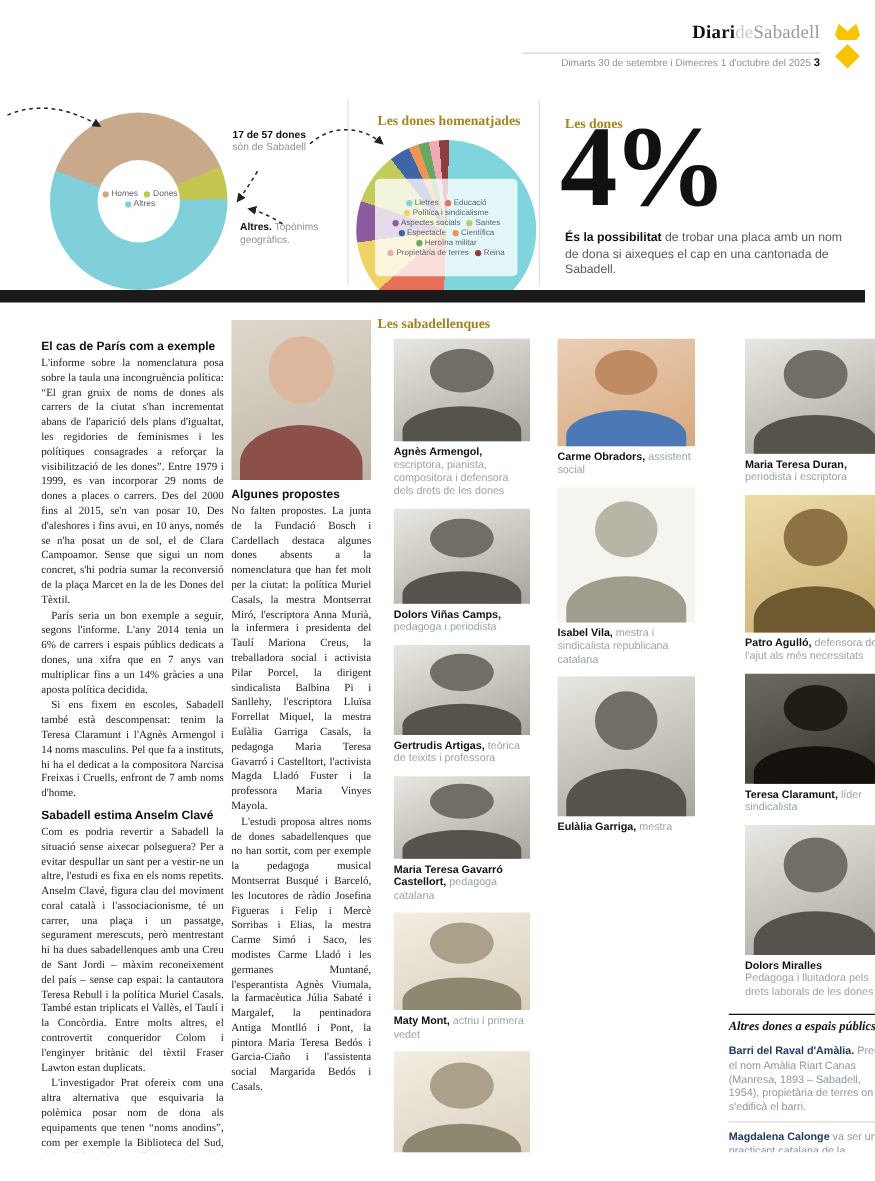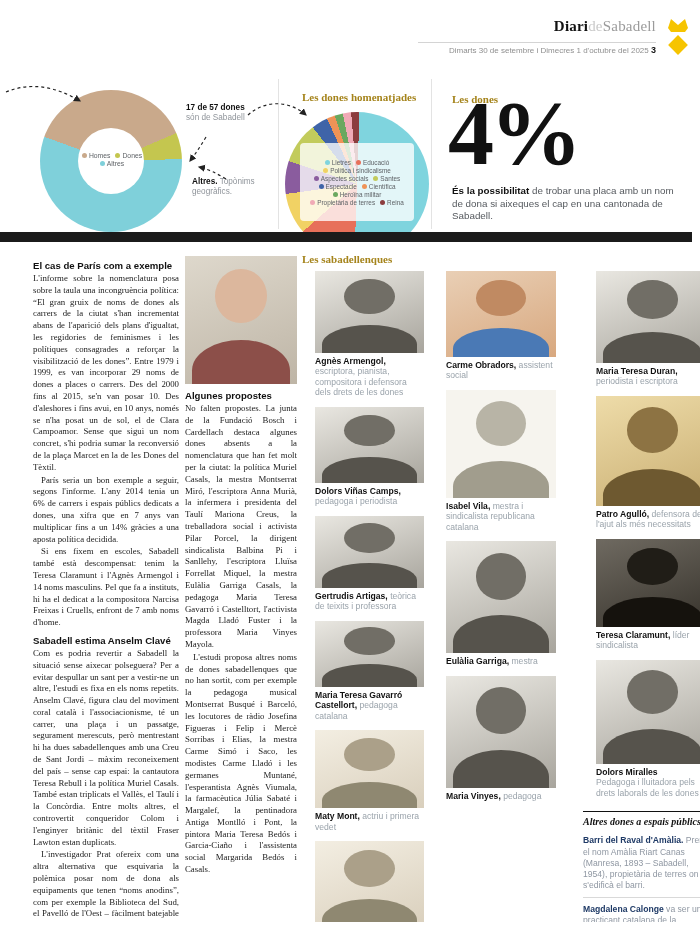--- a/index.html
+++ b/index.html
@@ -148,21 +148,21 @@
       <path d="M 6 17 C 30 7, 55 11, 80 26" fill="none" stroke="#222" stroke-width="1.2" stroke-dasharray="3 3" marker-end="url(#ah)"></path>
       <path d="M 248 40 C 266 24, 290 26, 306 40" fill="none" stroke="#222" stroke-width="1.2" stroke-dasharray="3 3" marker-end="url(#ah)"></path>
       <path d="M 206 62 C 200 72, 196 78, 190 86" fill="none" stroke="#222" stroke-width="1.2" stroke-dasharray="3 3" marker-end="url(#ah)"></path>
       <path d="M 226 104 C 216 98, 208 94, 199 92" fill="none" stroke="#222" stroke-width="1.2" stroke-dasharray="3 3" marker-end="url(#ah)"></path>
     </svg>
   </div>
 
   <div class="blackbar"></div>
 
   <div class="col col1">
-    <div class="sec-h" style="margin-top:4px">El cas de París com a exemple</div>
+    <div class="sec-h" style="margin-top:16px">El cas de París com a exemple</div>
     <p>L'informe sobre la nomenclatura posa sobre la taula una incongruència política: “El gran gruix de noms de dones als carrers de la ciutat s'han incrementat abans de l'aparició dels plans d'igualtat, les regidories de feminismes i les polítiques consagrades a reforçar la visibilització de les dones”. Entre 1979 i 1999, es van incorporar 29 noms de dones a places o carrers. Des del 2000 fins al 2015, se'n van posar 10. Des d'aleshores i fins avui, en 10 anys, només se n'ha posat un de sol, el de Clara Campoamor. Sense que sigui un nom concret, s'hi podria sumar la reconversió de la plaça Marcet en la de les Dones del Tèxtil.</p>
     <p class="ind">París seria un bon exemple a seguir, segons l'informe. L'any 2014 tenia un 6% de carrers i espais públics dedicats a dones, una xifra que en 7 anys van multiplicar fins a un 14% gràcies a una aposta política decidida.</p>
     <p class="ind">Si ens fixem en escoles, Sabadell també està descompensat: tenim la Teresa Claramunt i l'Agnès Armengol i 14 noms masculins. Pel que fa a instituts, hi ha el dedicat a la compositora Narcisa Freixas i Cruells, enfront de 7 amb noms d'home.</p>
     <div class="sec-h">Sabadell estima Anselm Clavé</div>
     <p>Com es podria revertir a Sabadell la situació sense aixecar polseguera? Per a evitar despullar un sant per a vestir-ne un altre, l'estudi es fixa en els noms repetits. Anselm Clavé, figura clau del moviment coral català i l'associacionisme, té un carrer, una plaça i un passatge, segurament merescuts, però mentrestant hi ha dues sabadellenques amb una Creu de Sant Jordi – màxim reconeixement del país – sense cap espai: la cantautora Teresa Rebull i la política Muriel Casals. També estan triplicats el Vallès, el Taulí i la Concòrdia. Entre molts altres, el controvertit conqueridor Colom i l'enginyer britànic del tèxtil Fraser Lawton estan duplicats.</p>
     <p class="ind">L'investigador Prat ofereix com una altra alternativa que esquivaria la polèmica posar nom de dona als equipaments que tenen “noms anodins”, com per exemple la Biblioteca del Sud, el Pavelló de l'Oest – fàcilment batejable amb un nom d'una esportista –, la piscina del Parc del Nord – aquí el problema seria triar només una nedadora professional sabadellenca –, el Cap del Nord, Centre Cívic de</p>
   </div>
 
   <div class="col col2">
     <div class="portrait t-muriel" style="height:128px"></div>
@@ -207,24 +207,20 @@
       <figcaption class="cap"><b>Carme Obradors,</b> <span>assistent social</span></figcaption>
     </figure>
     <figure class="card">
       <div class="portrait t-sketch" style="height:108px"></div>
       <figcaption class="cap"><b>Isabel Vila,</b> <span>mestra i sindicalista republicana catalana</span></figcaption>
     </figure>
     <figure class="card">
       <div class="portrait t-bw" style="height:112px"></div>
       <figcaption class="cap"><b>Eulàlia Garriga,</b> <span>mestra</span></figcaption>
     </figure>
-    <figure class="card">
-      <div class="portrait t-bw" style="height:112px"></div>
-      <figcaption class="cap"><b>Maria Vinyes,</b> <span>pedagoga</span></figcaption>
-    </figure>
   </div>
 
   <div class="gcol gcolC">
     <figure class="card">
       <div class="portrait t-bw" style="height:92px"></div>
       <figcaption class="cap"><b>Maria Teresa Duran,</b> <span>periodista i escriptora</span></figcaption>
     </figure>
     <figure class="card">
       <div class="portrait t-sepia" style="height:110px"></div>
       <figcaption class="cap"><b>Patro Agulló,</b> <span>defensora de l'ajut als més necessitats</span></figcaption>

